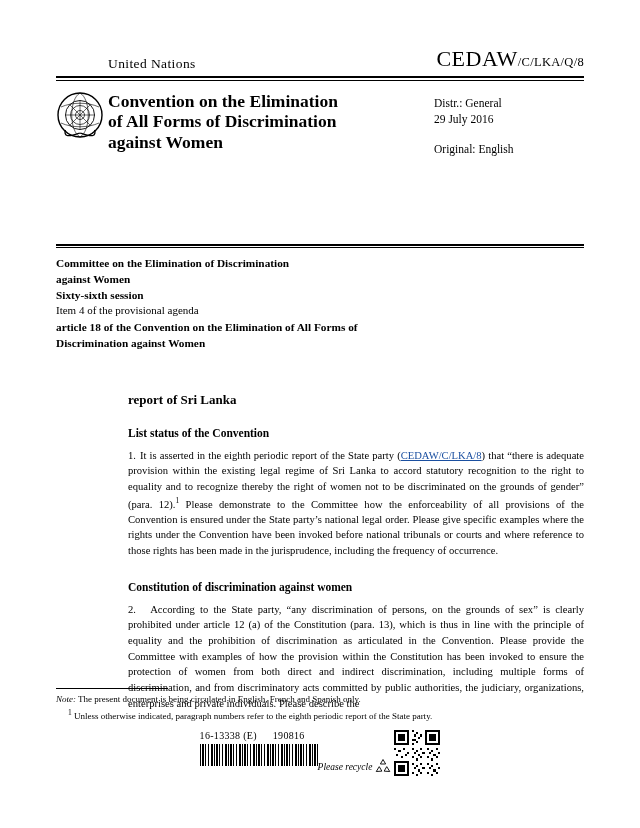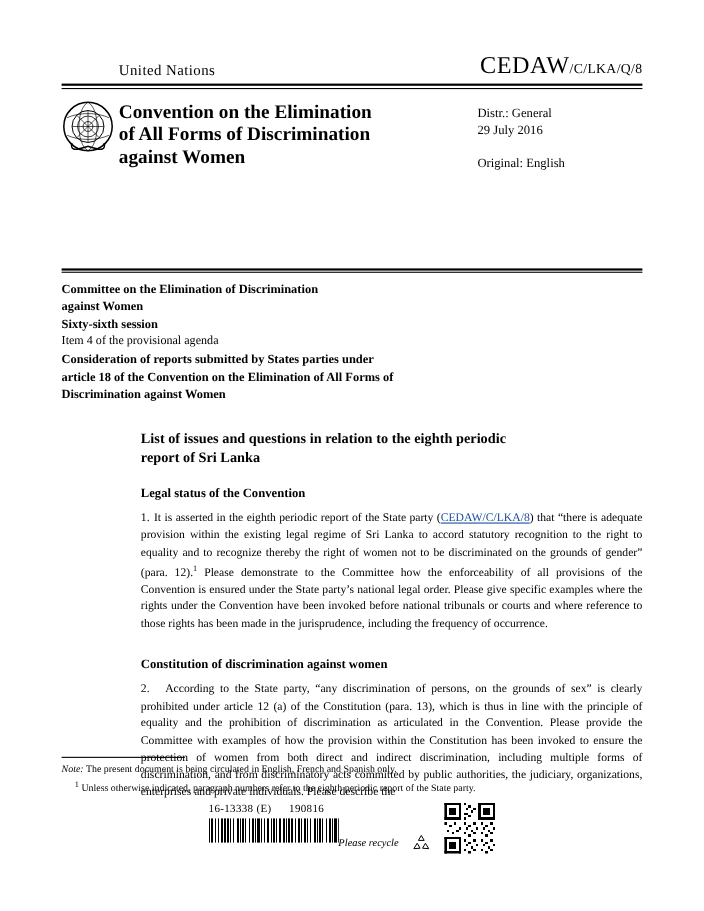--- a/index.html
+++ b/index.html
@@ -188,21 +188,21 @@
       #000 0px, #000 1px, #fff 1px, #fff 2px,
       #000 2px, #000 4px, #fff 4px, #fff 5px,
       #000 5px, #000 6px, #fff 6px, #fff 8px,
       #000 8px, #000 9px, #fff 9px, #fff 11px,
       #000 11px, #000 13px, #fff 13px, #fff 14px
     );
   }
   .recycle-wrap {
     display: flex;
     align-items: flex-end;
-    gap: 12px;
+    gap: 2px;
     padding-bottom: 2px;
   }
   .recycle-text {
     font-size: 9.5px;
     font-style: italic;
     padding-bottom: 4px;
   }
   .recycle-sym { width: 18px; height: 18px; }
   .qr {
     width: 46px;
@@ -251,32 +251,31 @@
   </div>
 
   <hr class="rule-mid-thick">
   <hr class="rule-mid-thin">
 
   <div class="committee">
     <span class="line b">Committee on the Elimination of Discrimination</span>
     <span class="line b">against Women</span>
     <span class="line b">Sixty-sixth session</span>
     <span class="line">Item 4 of the provisional agenda</span>
-    <span class="line b">Consideration of reports submitted by States parties under</span>
     <span class="line b">article 18 of the Convention on the Elimination of All Forms of</span>
     <span class="line b">Discrimination against Women</span>
   </div>
 
   <div class="body-col">
     <h1 class="list-title">
-      <span>List of issues and questions in relation to the eighth periodic</span><br>
+      <br>
       <span>report of Sri Lanka</span>
     </h1>
 
-    <h2 class="section">Legal status of the Convention</h2>
+    <h2 class="section">List status of the Convention</h2>
     <p class="para">
       <span class="num">1.</span><span>It is asserted in the eighth periodic report of the State party (</span><a class="link" href="#">CEDAW/C/LKA/8</a><span>) that “there is adequate provision within the existing legal regime of Sri Lanka to accord statutory recognition to the right to equality and to recognize thereby the right of women not to be discriminated on the grounds of gender” (para. 12).</span><sup>1</sup><span> Please demonstrate to the Committee how the enforceability of all provisions of the Convention is ensured under the State party’s national legal order. Please give specific examples where the rights under the Convention have been invoked before national tribunals or courts and where reference to those rights has been made in the jurisprudence, including the frequency of occurrence.</span>
     </p>
 
     <div class="section-gap"></div>
 
     <h2 class="section">Constitution of discrimination against women</h2>
     <p class="para">
       <span class="num">2.</span>&nbsp;&nbsp;<span>According to the State party, “any discrimination of persons, on the grounds of sex” is clearly prohibited under article 12 (a) of the Constitution (para. 13), which is thus in line with the principle of equality and the prohibition of discrimination as articulated in the Convention. Please provide the Committee with examples of how the provision within the Constitution has been invoked to ensure the protection of women from both direct and indirect discrimination, including multiple forms of discrimination, and from discriminatory acts committed by public authorities, the judiciary, organizations, enterprises and private individuals. Please describe the</span>
     </p>

